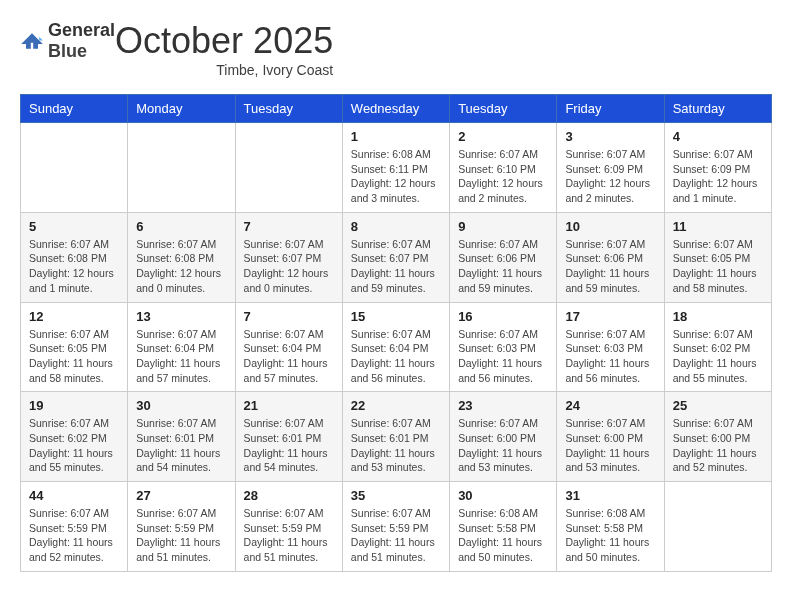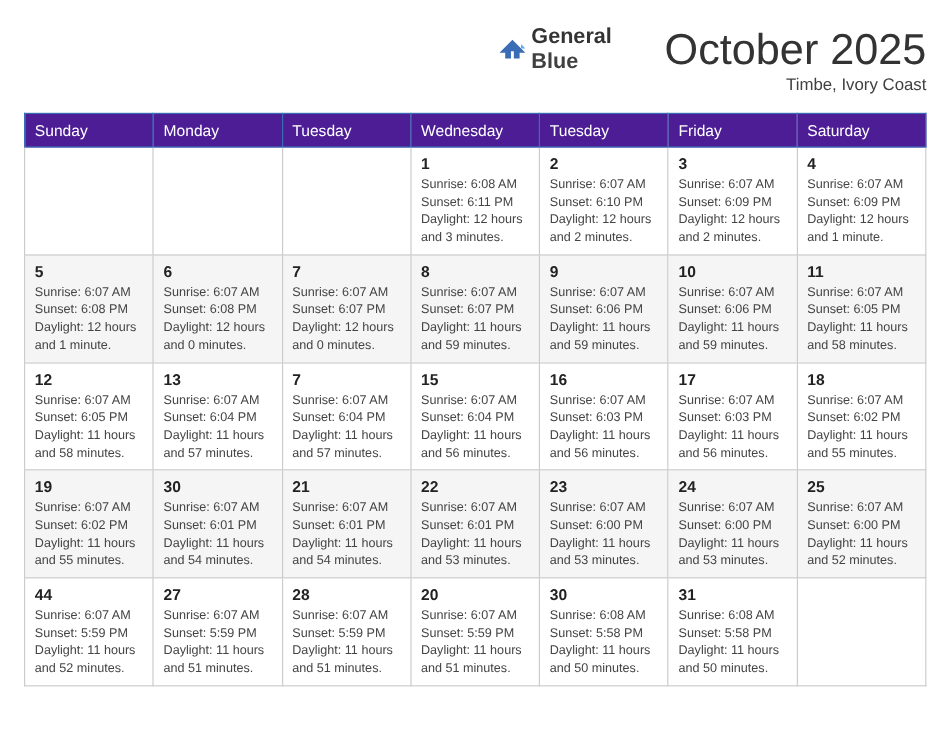--- a/index.html
+++ b/index.html
@@ -5,21 +5,21 @@
     * { box-sizing: border-box; margin: 0; padding: 0; }
     body {
       font-family: Arial, sans-serif;
       background: #fff;
       width: 792px;
       min-height: 612px;
       padding: 20px;
     }
     .header {
       display: flex;
-      justify-content: flex-end;
+      justify-content: flex-start;
       align-items: flex-start;
       margin-bottom: 16px;
     }
     .logo {
       display: flex;
       align-items: center;
       gap: 4px;
     }
     .logo-text-general {
       font-size: 18px;
@@ -30,38 +30,37 @@
       font-size: 18px;
       font-weight: bold;
       color: #404040;
     }
     .logo-icon {
       width: 24px;
       height: 24px;
     }
     .title-area {
       text-align: right;
-      margin-left: 44px;
     }
     .month-title {
       font-size: 36px;
       font-weight: 300;
       color: #333;
     }
     .location {
       font-size: 14px;
       color: #404040;
     }
     .calendar {
       width: 100%;
       border-collapse: collapse;
       border: 1px solid #ccc;
     }
     .calendar th {
-      background-color: #4c1d95;
+      background-color: #1d4ed8;
       color: #fff;
       text-align: left;
       padding: 6px 8px;
       font-size: 13px;
       font-weight: normal;
       border: 1px solid #3a6db5;
     }
     .calendar td {
       vertical-align: top;
       border: 1px solid #ccc;
@@ -241,21 +240,21 @@
         </td>
         <td>
           <div class="day-number">27</div>
           <div class="day-info">Sunrise: 6:07 AM<br>Sunset: 5:59 PM<br>Daylight: 11 hours and 51 minutes.</div>
         </td>
         <td>
           <div class="day-number">28</div>
           <div class="day-info">Sunrise: 6:07 AM<br>Sunset: 5:59 PM<br>Daylight: 11 hours and 51 minutes.</div>
         </td>
         <td>
-          <div class="day-number">20</div>
+          <div class="day-number">35</div>
           <div class="day-info">Sunrise: 6:07 AM<br>Sunset: 5:59 PM<br>Daylight: 11 hours and 51 minutes.</div>
         </td>
         <td>
           <div class="day-number">30</div>
           <div class="day-info">Sunrise: 6:08 AM<br>Sunset: 5:58 PM<br>Daylight: 11 hours and 50 minutes.</div>
         </td>
         <td>
           <div class="day-number">31</div>
           <div class="day-info">Sunrise: 6:08 AM<br>Sunset: 5:58 PM<br>Daylight: 11 hours and 50 minutes.</div>
         </td>

